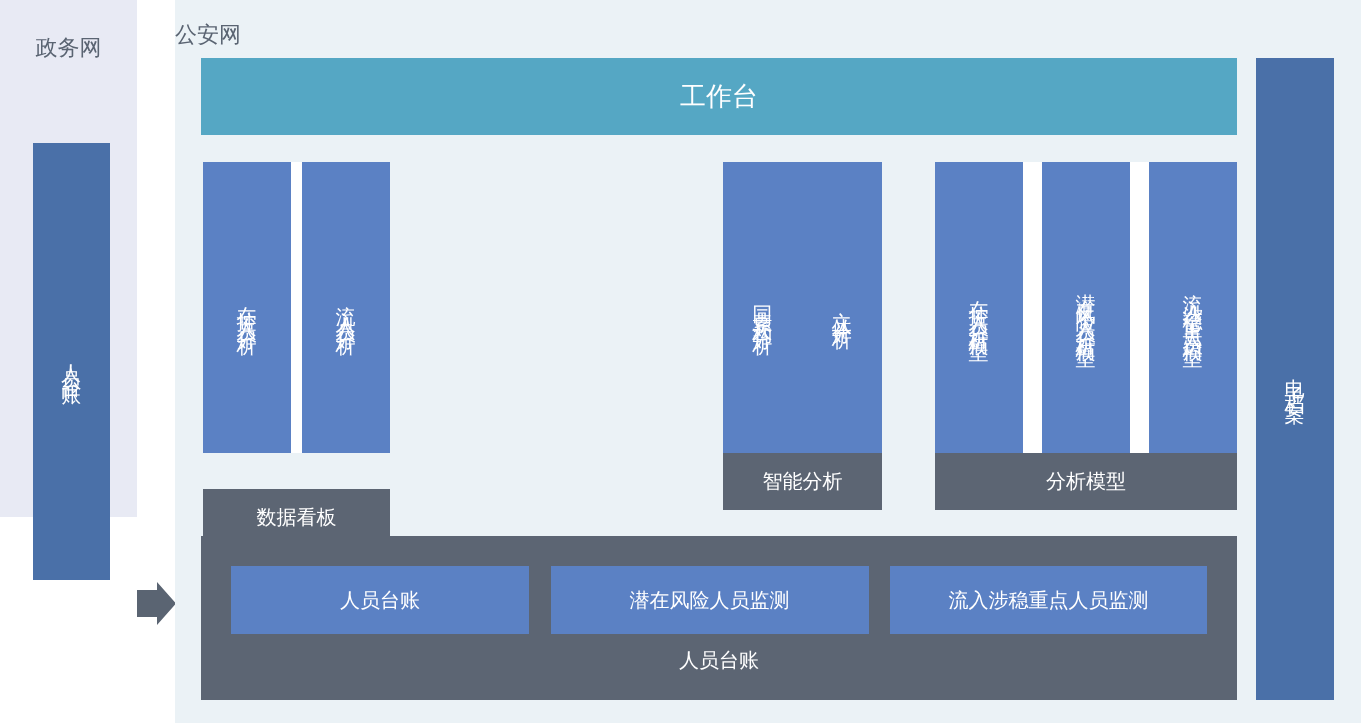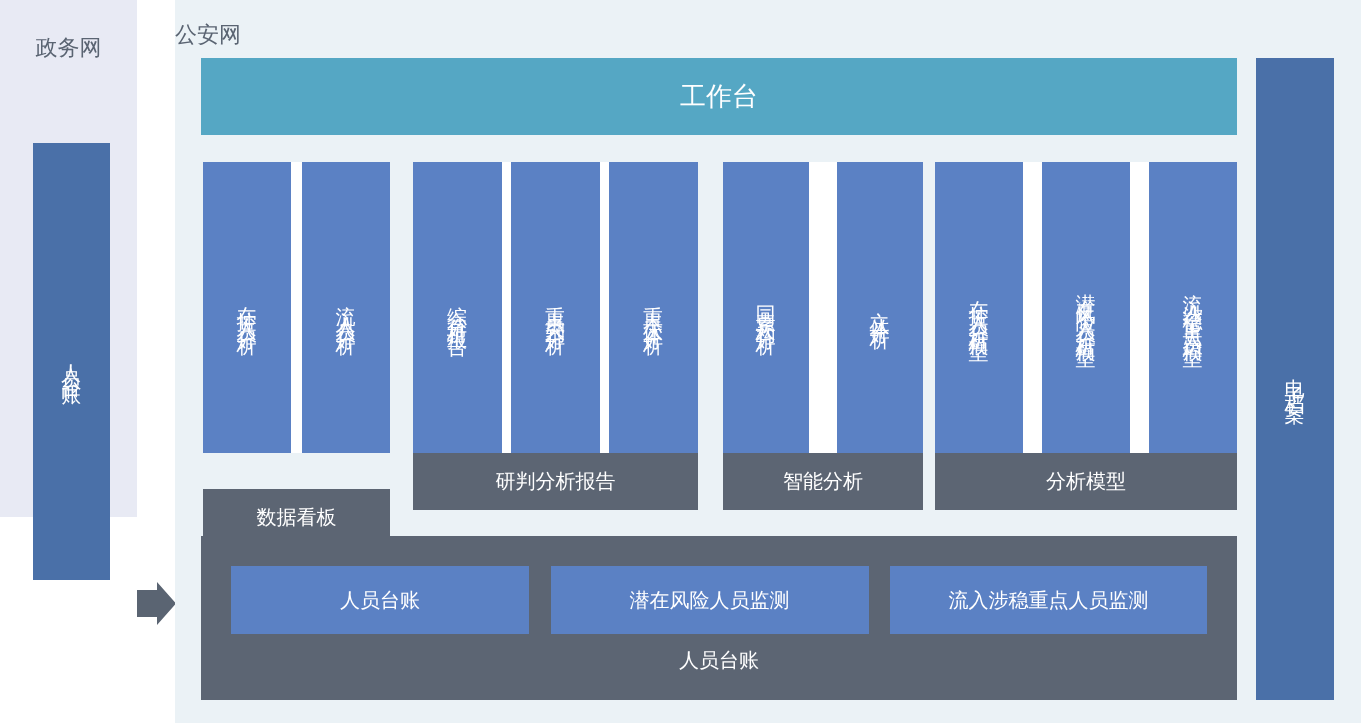--- a/index.html
+++ b/index.html
@@ -36,21 +36,21 @@
   .group { position:absolute; top:162px; display:flex; flex-direction:column; }
   .group .cols { height:291px; background:#ffffff; display:flex;
                  justify-content:space-between; }
   .group .col { height:291px; background:#5b81c4; display:flex;
                 align-items:center; justify-content:center; }
   .group .footer { height:57px; background:#5c6573; display:flex;
                    align-items:center; justify-content:center;
                    color:#ffffff; font-size:20px; }
   .g1 { left:28px;  width:187px;gap:36px; } .g1 .col { width:88px; }
   .g2 { left:238px; width:285px; } .g2 .col { width:89px; }
-  .g3 { left:548px; width:200px;border-radius:9px; } .g3 .col { width:86px; }
+  .g3 { left:548px; width:159px;border-radius:9px; } .g3 .col { width:86px; }
   .g4 { left:760px; width:302px; } .g4 .col { width:88px; }
   .col .vtext { font-size:20px; letter-spacing:6px; }
 
   
   .archive-bar { position:absolute; left:1081px; top:58px; width:78px; height:642px;
                  background:#4a70a8; display:flex; align-items:center; justify-content:center; }
   .archive-bar .vtext { letter-spacing:8px; }
 
   
   .bottom-box { position:absolute; left:26px; top:536px; width:1036px; height:164px;
@@ -89,34 +89,20 @@
         <div class="col">
           <span class="vtext">在控人员分析</span>
         </div>
         <div class="col">
           <span class="vtext">流入人员分析</span>
         </div>
       </div>
       <div class="footer">数据看板</div>
     </div>
 
-    <div class="group g2">
-      <div class="cols">
-        <div class="col">
-          <span class="vtext">综合分析报告</span>
-        </div>
-        <div class="col">
-          <span class="vtext">重点类别分析</span>
-        </div>
-        <div class="col">
-          <span class="vtext">重点个体分析</span>
-        </div>
-      </div>
-      <div class="footer">研判分析报告</div>
-    </div>
 
     <div class="group g3">
       <div class="cols">
         <div class="col">
           <span class="vtext">同素异构分析</span>
         </div>
         <div class="col">
           <span class="vtext">立体分析</span>
         </div>
       </div>

